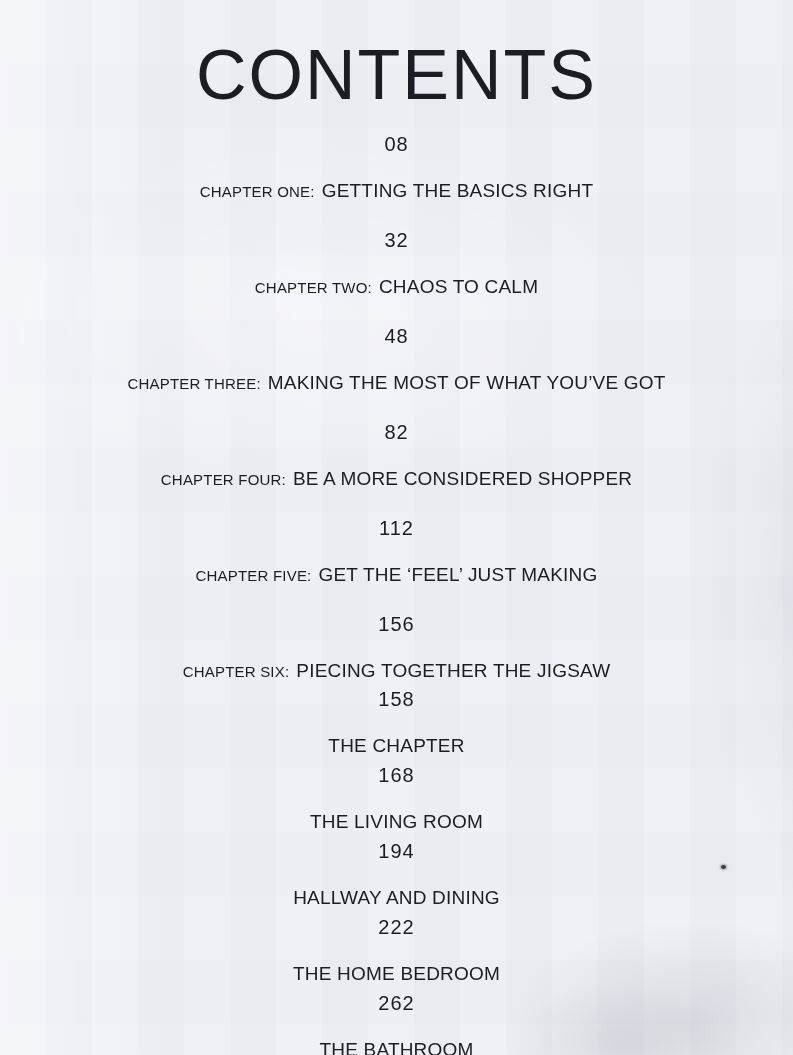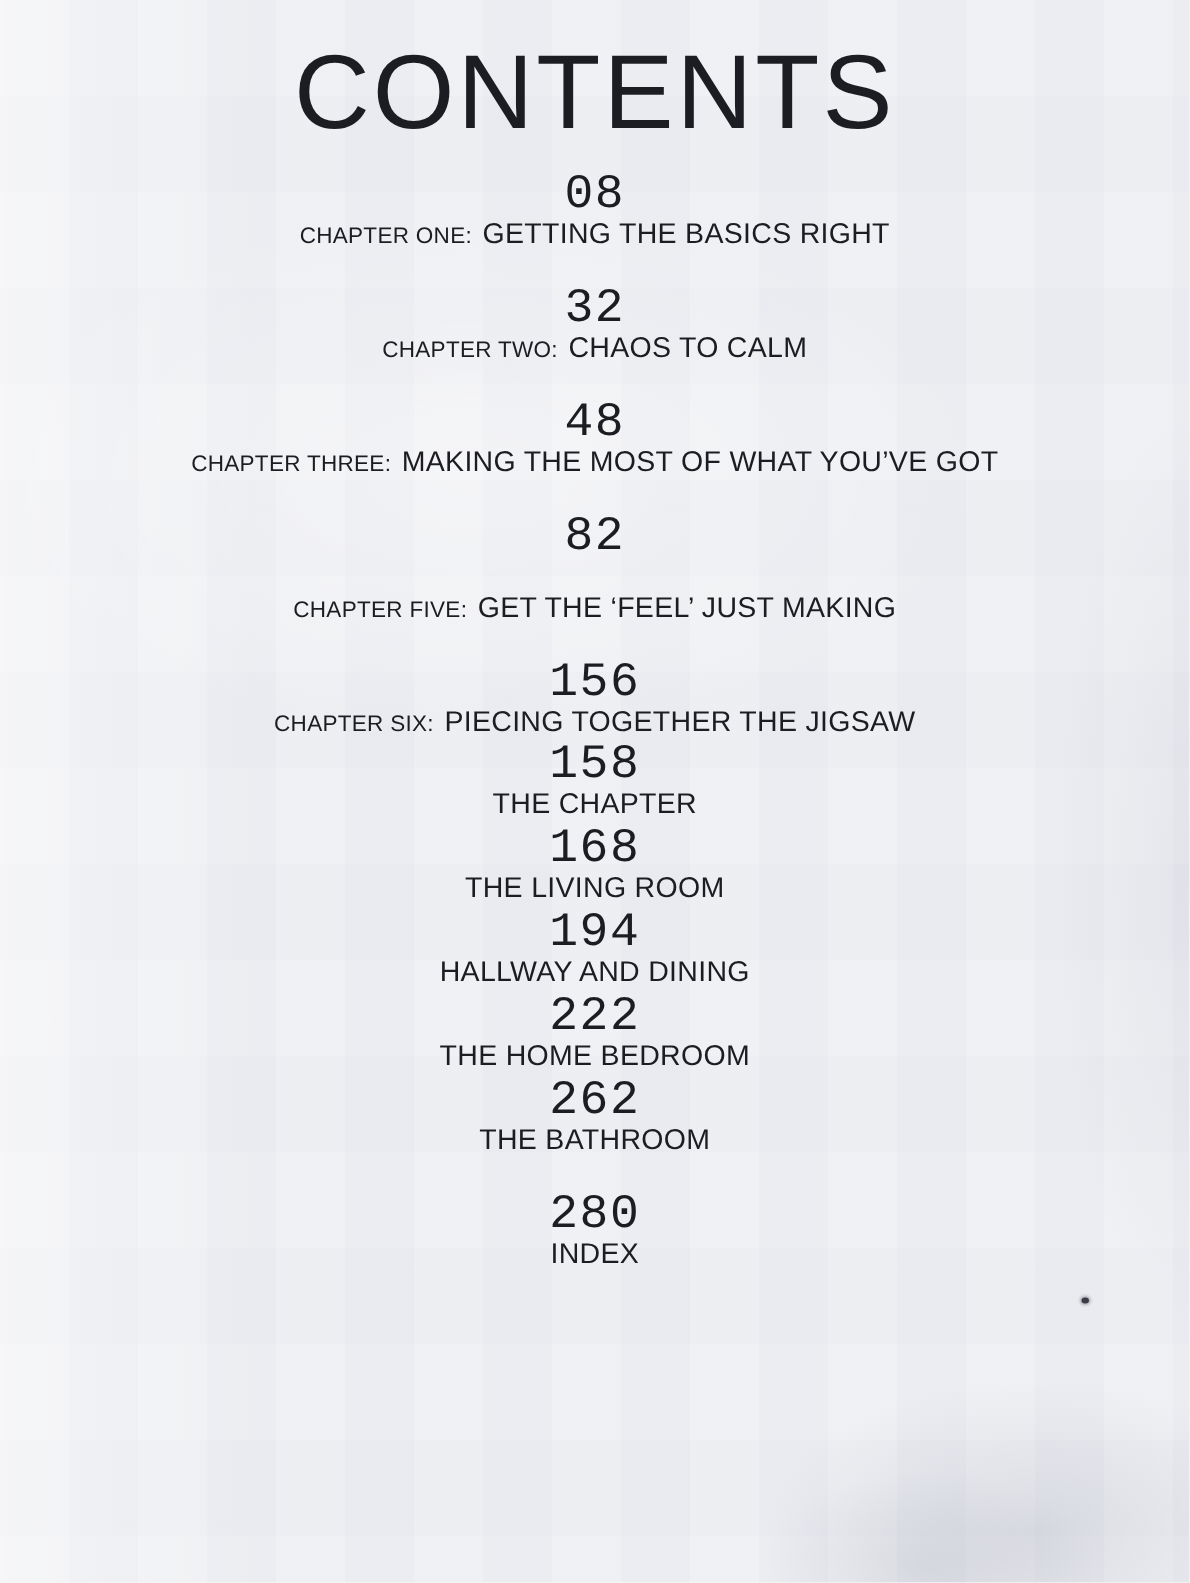--- a/index.html
+++ b/index.html
@@ -19,49 +19,50 @@
     background-image:
       radial-gradient(ellipse 260px 150px at 87% 97%, rgba(150,155,170,0.22), transparent 70%),
       radial-gradient(ellipse 160px 90px at 78% 99%, rgba(160,163,178,0.18), transparent 70%),
       radial-gradient(ellipse 120px 420px at 100% 55%, rgba(190,194,206,0.22), transparent 75%),
       radial-gradient(ellipse 500px 260px at 40% 30%, rgba(255,255,255,0.35), transparent 70%),
       linear-gradient(90deg, rgba(255,255,255,0.40) 0%, rgba(255,255,255,0) 22%),
       repeating-linear-gradient(90deg, rgba(255,255,255,0.10) 0 46px, rgba(208,212,222,0.08) 46px 92px),
       repeating-linear-gradient(180deg, rgba(255,255,255,0.06) 0 64px, rgba(210,213,224,0.06) 64px 128px);
     text-align:center;
     box-sizing:border-box;
-    padding-top:22px;
+    padding-top:36px;
   }
   .title{
     margin:0;
     font-size:70px;
     line-height:78px;
     font-weight:300;
     letter-spacing:2px;
     color:var(--fg);
   }
   .entries{
     margin-top:15px;
     display:flex;
     flex-direction:column;
     align-items:center;
   }
   .entry{width:100%;}
   .entry .num{
-    font-family:Liberation Mono, monospace;
-    font-size:32px;
+    font-family:Liberation Sans, sans-serif;
+    font-size:20px;
     line-height:30px;
     font-variant-numeric:oldstyle-nums;
     font-feature-settings:"onum";
     letter-spacing:1px;
   }
   .entry .label{
     font-size:19px;
     line-height:24px;
     letter-spacing:0.2px;
+    margin-top:20px;
   }
   .entry .prefix{
     font-size:15px;
   }
   .entry .prefix:not(:empty){margin-right:7px;}
   .entry.chapter{margin-bottom:21px;}
   .entry.chapter-end{margin-bottom:0;}
   .entry.room{margin-bottom:1px;}
   .entry.back{margin-top:20px;}
   .speck{
@@ -95,23 +96,27 @@
 
   <div class="entry chapter">
     <div class="num">48</div>
     <div class="label">
       <span class="prefix">CHAPTER THREE:</span><span class="name">MAKING THE MOST OF WHAT YOU’VE GOT</span>
     </div>
   </div>
 
   <div class="entry chapter">
     <div class="num">82</div>
+    <div class="label">
+      <span class="prefix">CHAPTER FOUR:</span><span class="name">BE A MORE CONSIDERED SHOPPER</span>
+    </div>
   </div>
 
   <div class="entry chapter">
+    <div class="num">112</div>
     <div class="label">
       <span class="prefix">CHAPTER FIVE:</span><span class="name">GET THE ‘FEEL’ JUST MAKING</span>
     </div>
   </div>
 
   <div class="entry chapter-end">
     <div class="num">156</div>
     <div class="label">
       <span class="prefix">CHAPTER SIX:</span><span class="name">PIECING TOGETHER THE JIGSAW</span>
     </div>

